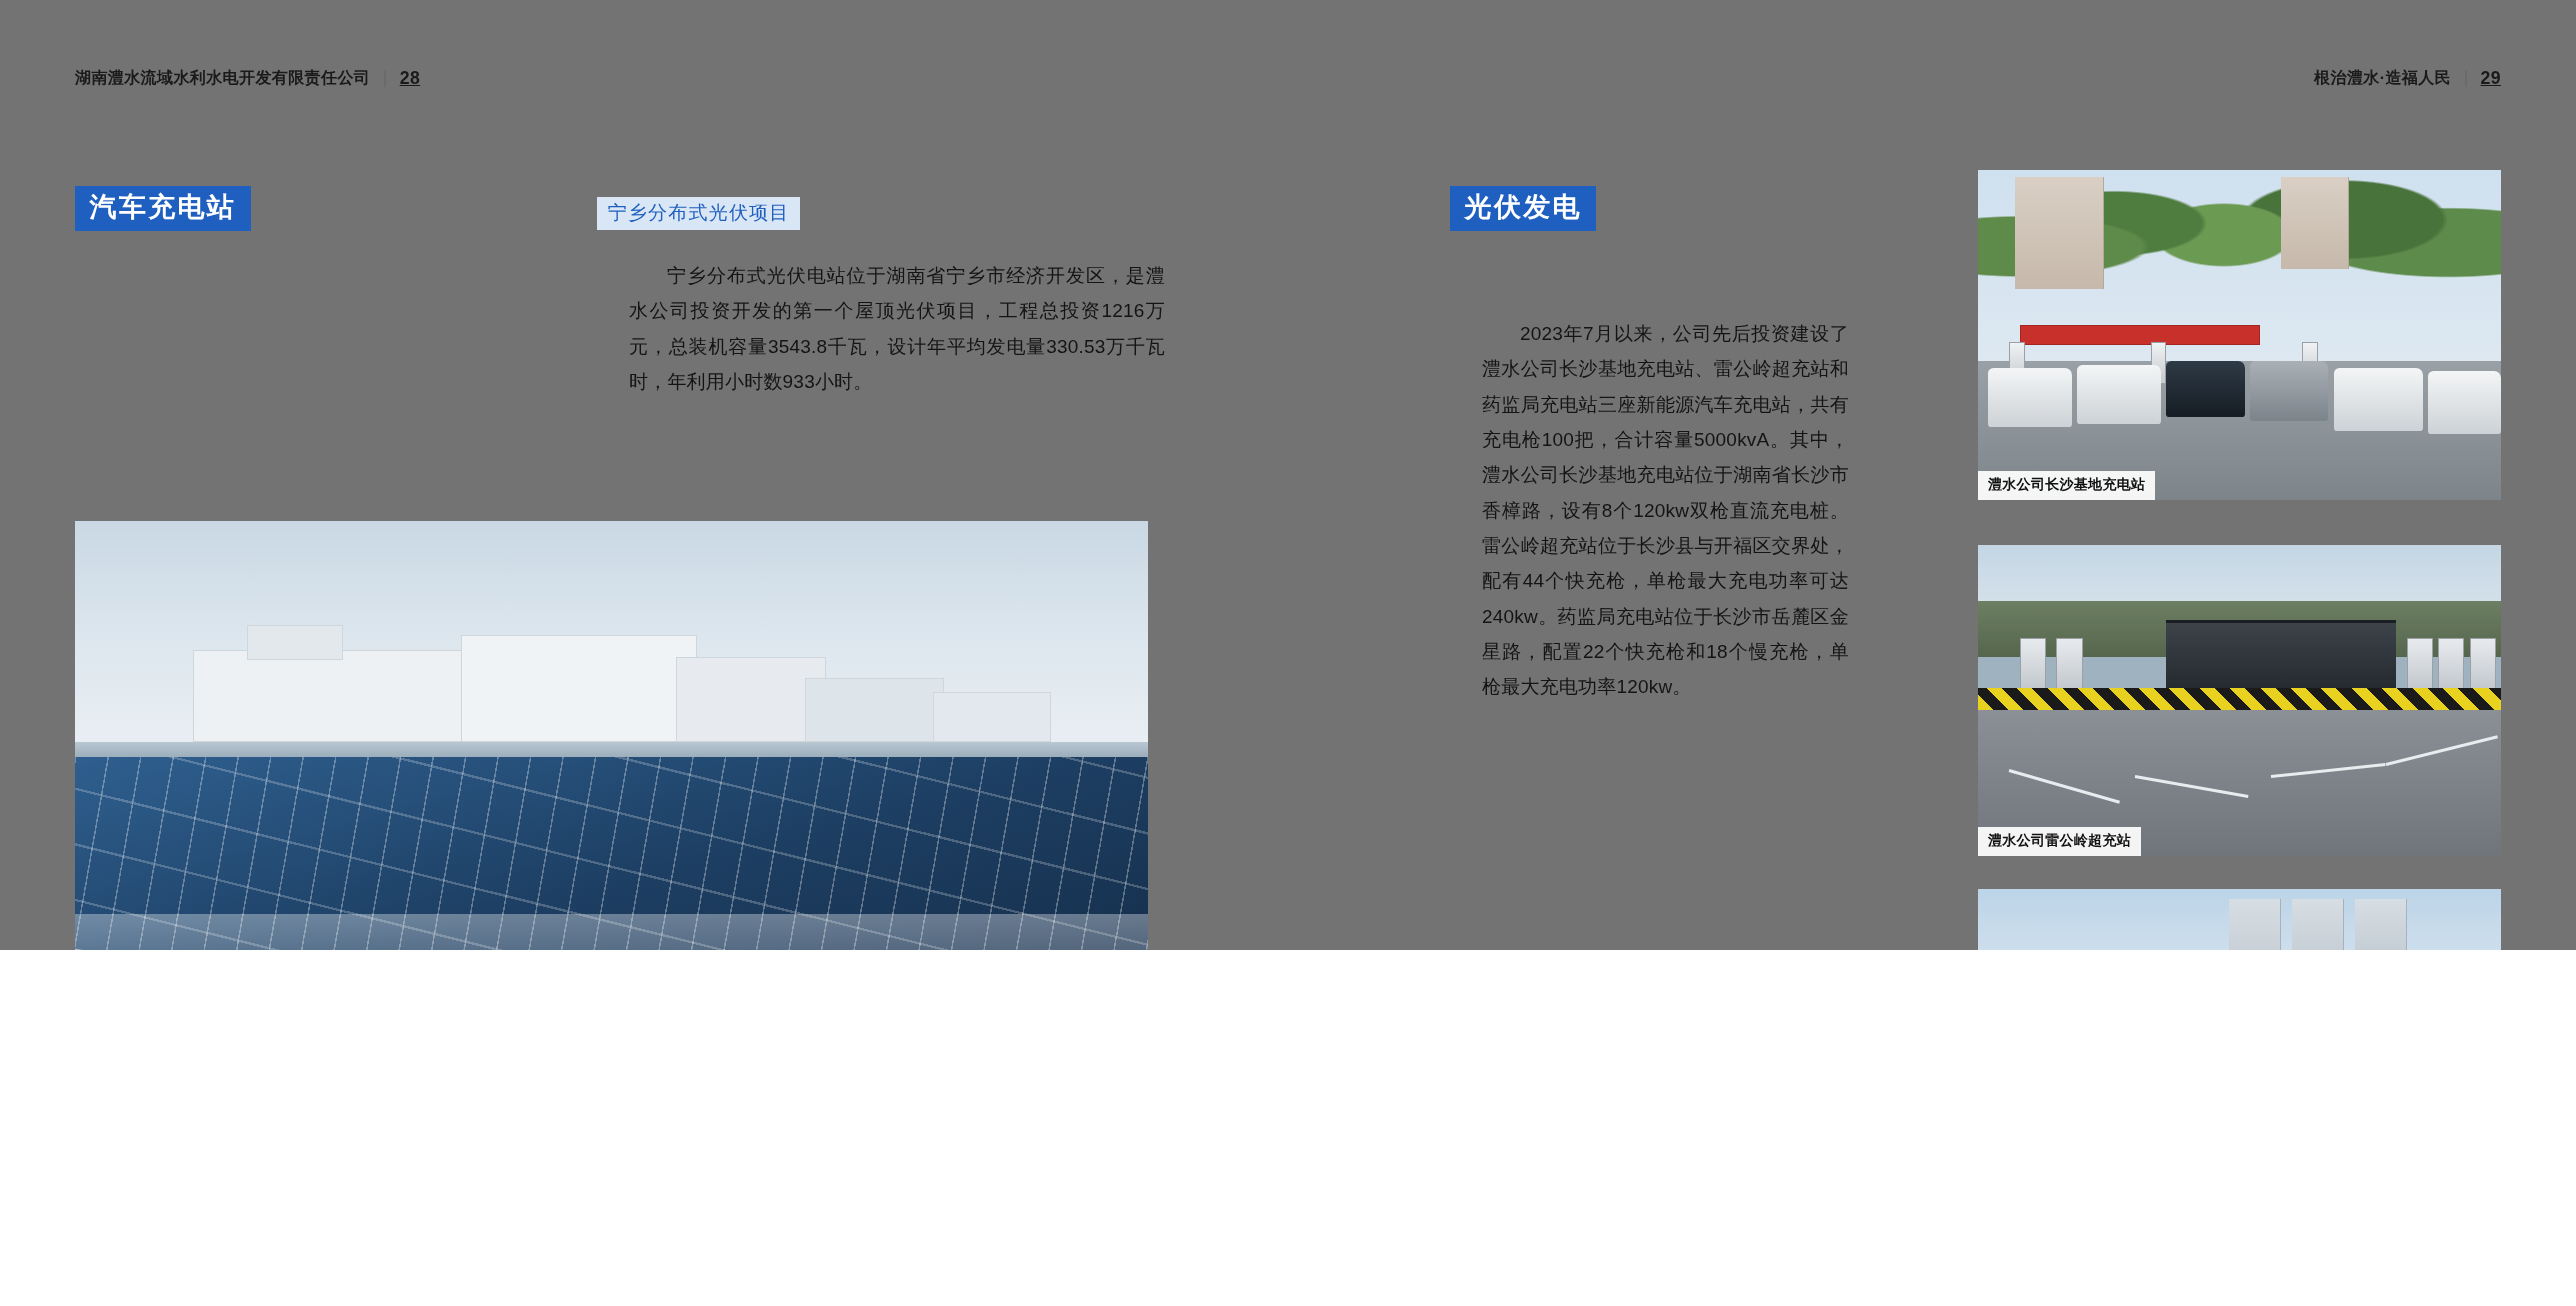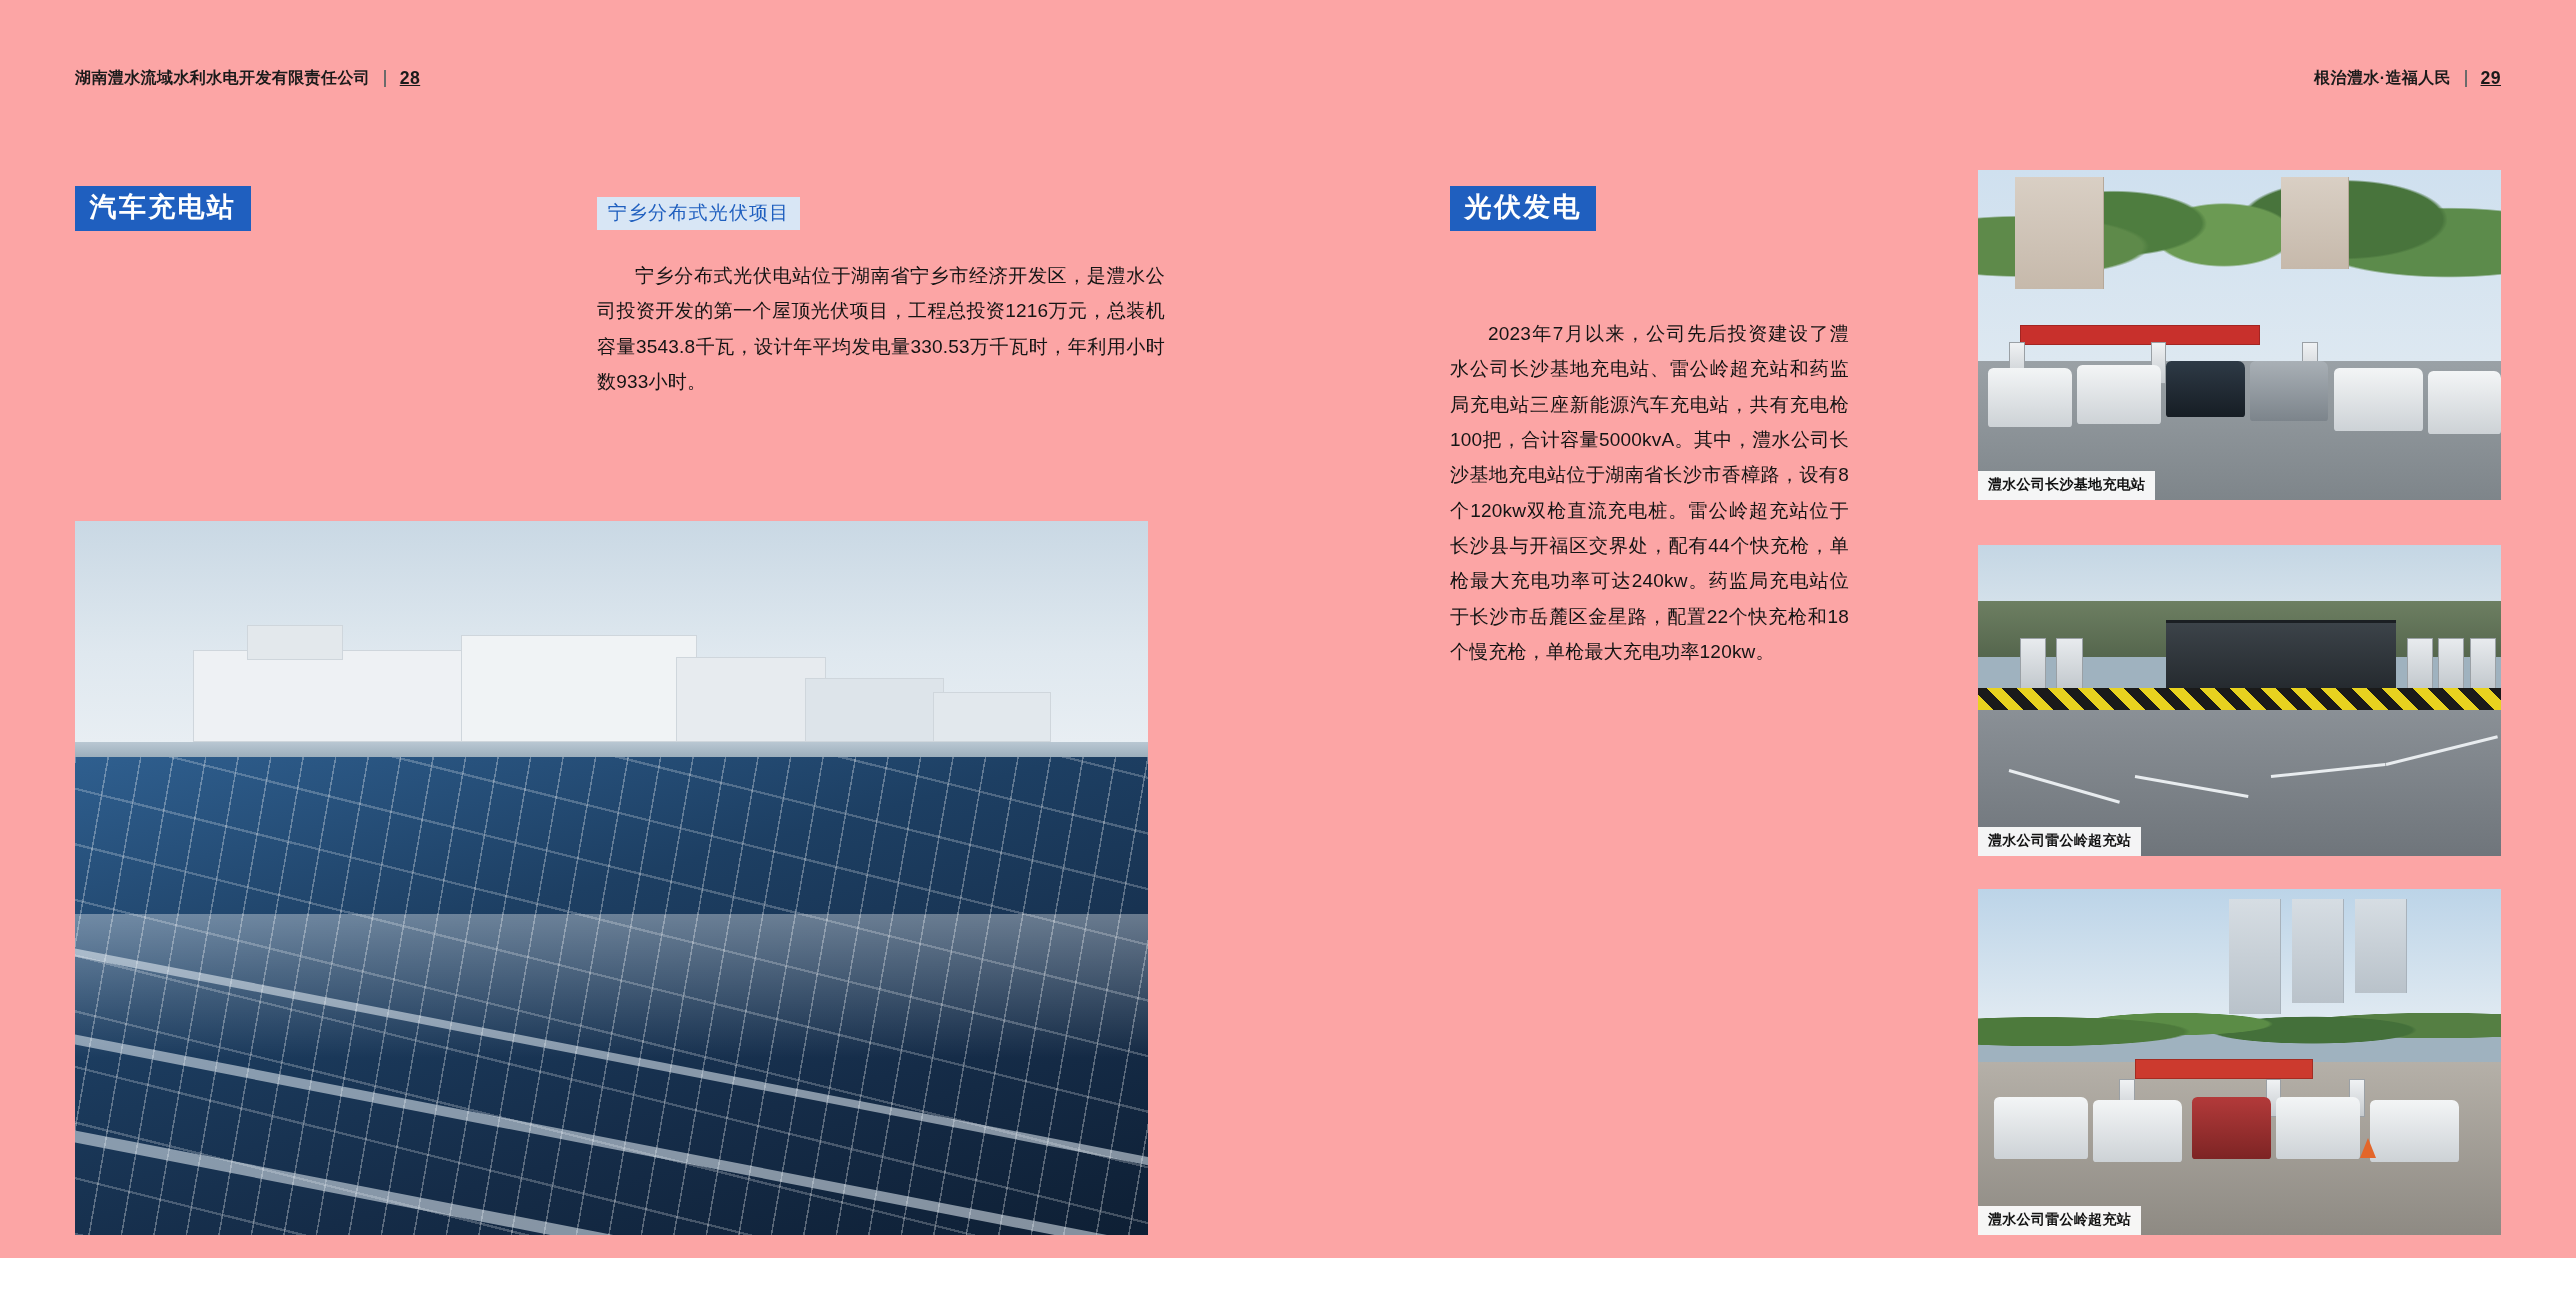--- a/index.html
+++ b/index.html
@@ -5,22 +5,22 @@
   * { box-sizing: border-box; margin: 0; padding: 0; }
   html, body {
     width: 2576px;
     height: 1306px;
     background: #ffffff;
     font-family: "Liberation Sans", sans-serif;
   }
   .spread {
     position: relative;
     width: 2576px;
-    height: 1258px;
-    background: #fca5a5;
+    height: 950px;
+    background: #737373;
     overflow: hidden;
   }
 
   
   .runhead {
     position: absolute;
     top: 68px;
     display: flex;
     align-items: center;
     font-size: 16px;
@@ -78,21 +78,21 @@
   .body-text {
     position: absolute;
     font-size: 19px;
     line-height: 1.86;
     color: #141414;
     text-align: justify;
     text-justify: inter-ideograph;
     letter-spacing: 0.2px;
     font-weight: 500;
   }
-  .body-text p { text-indent: 2em; }
+  .body-text p { text-indent: 2em; margin-left: 32px; }
   #pv-body { left: 597px; top: 258px; width: 568px; }
   #ev-body { left: 1450px; top: 316px; width: 399px; }
 
   
   .photo {
     position: absolute;
     overflow: hidden;
     background: #9fb2bf;
   }
   .caption {

